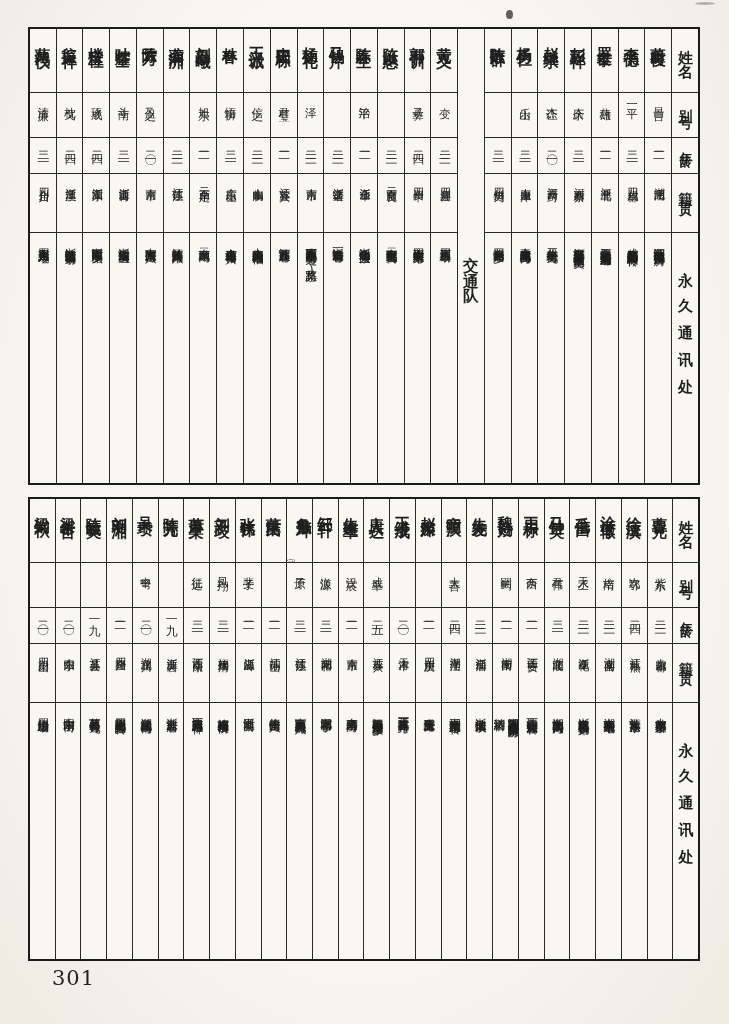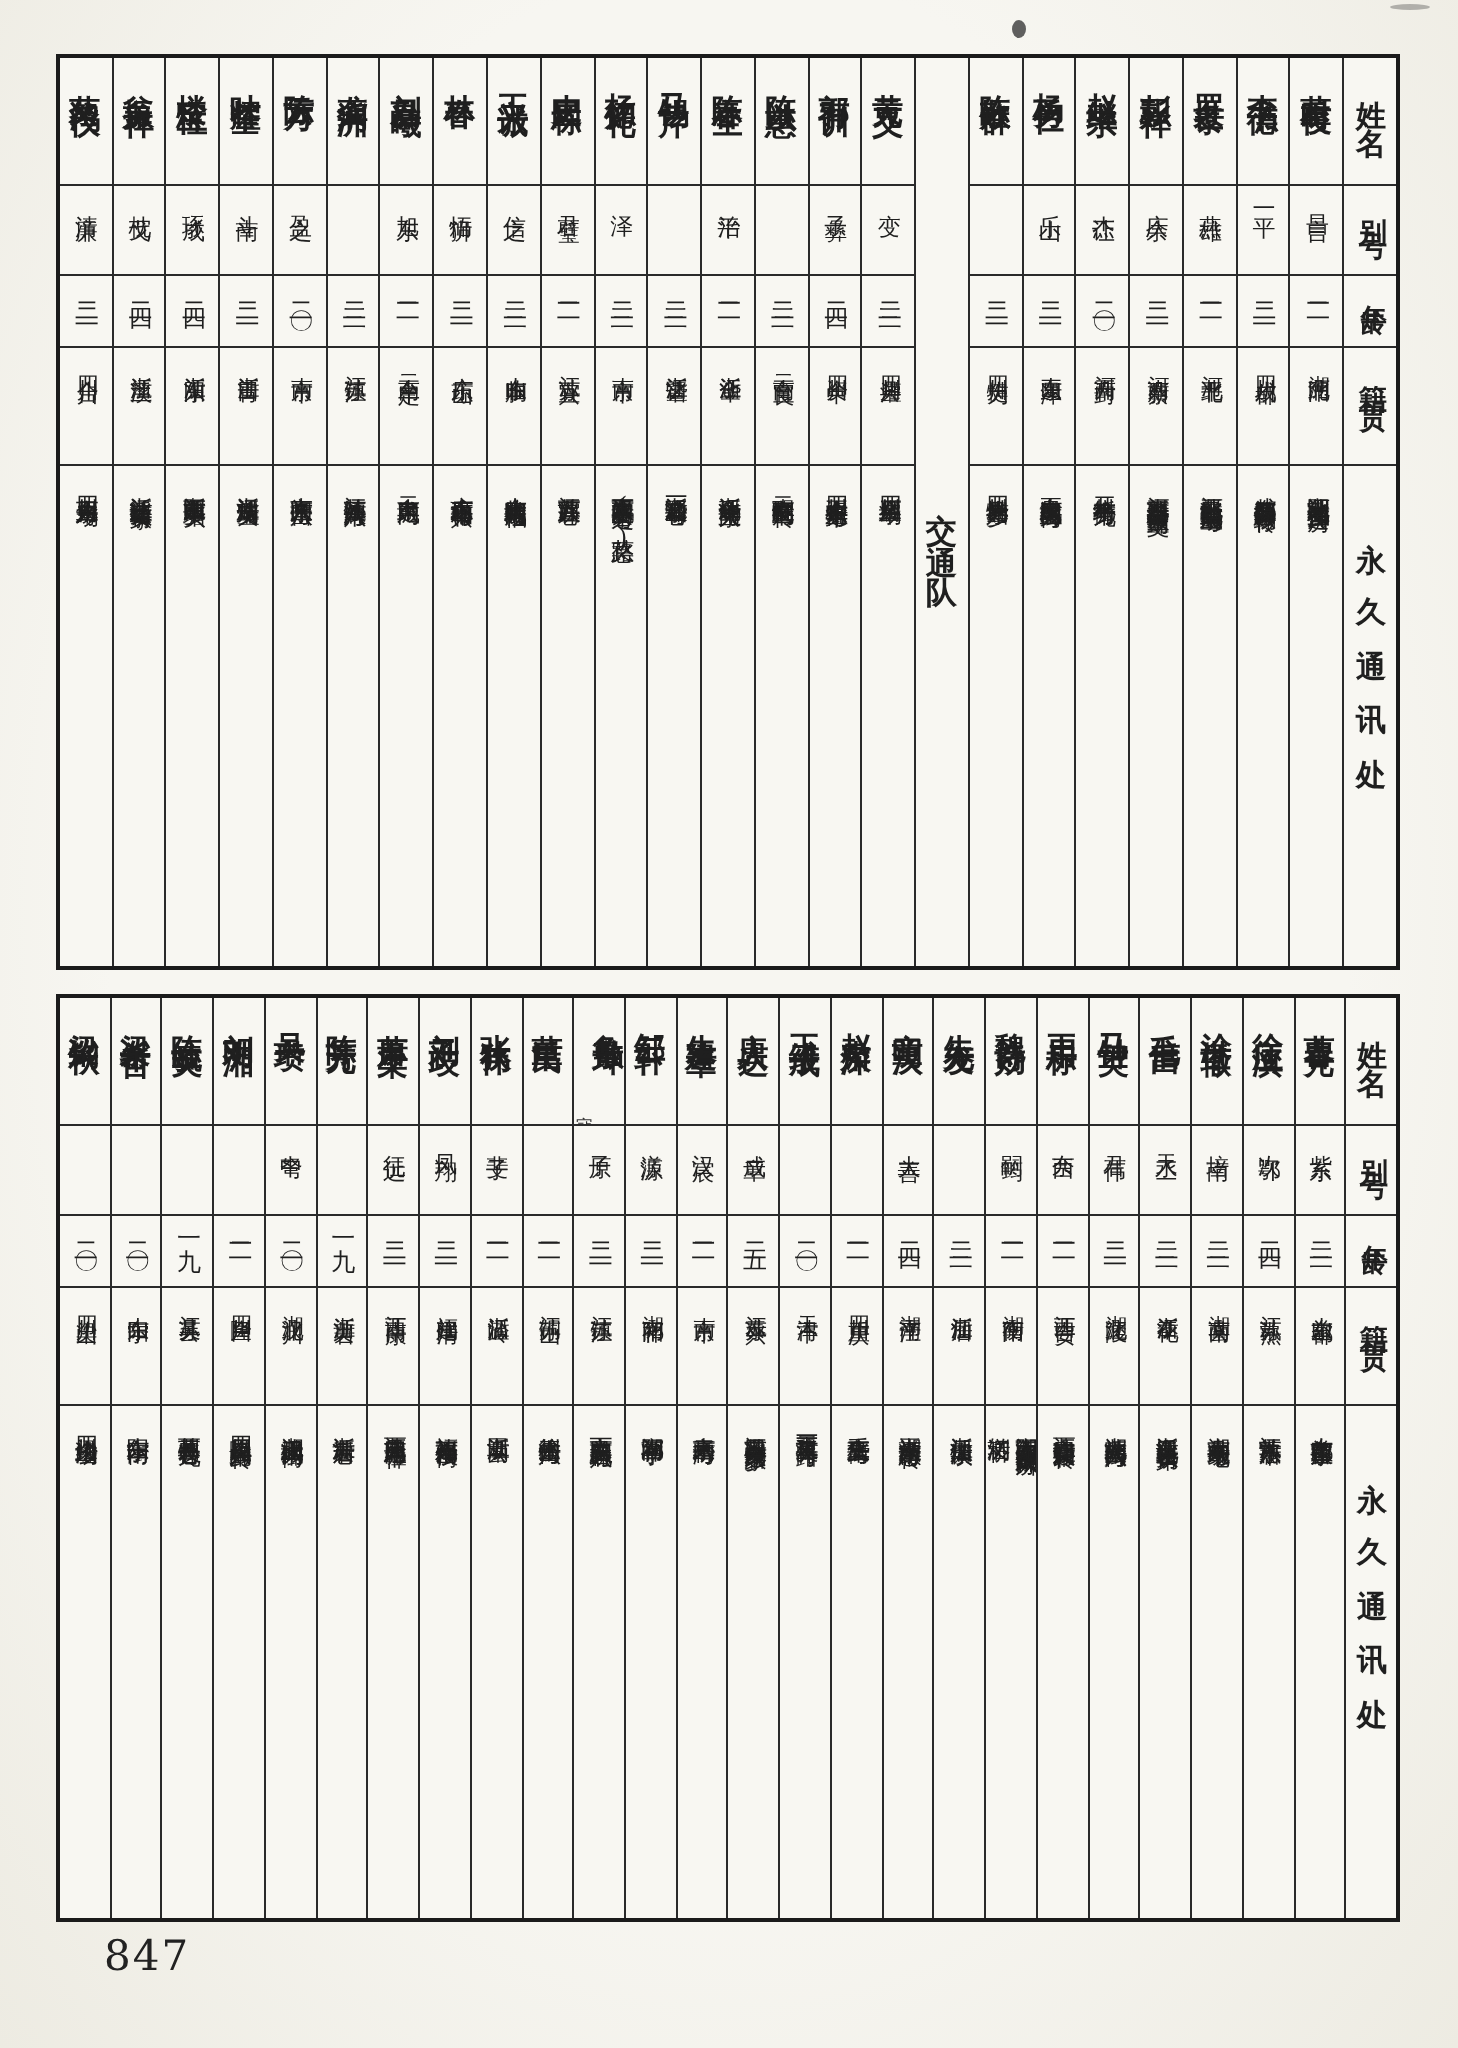--- a/index.html
+++ b/index.html
@@ -900,14 +900,14 @@
         </div>
         <div class="cell r-native">
           <span class="vtext native-text">四川梁山</span>
         </div>
         <div class="cell r-addr">
           <span class="vtext addr-text">四川梁山沙埵场</span>
         </div>
       </div>
     </div>
 
-  <div class="page-number">847</div>
+  <div class="page-number">301</div>
 </div>
 
 </body></html>

